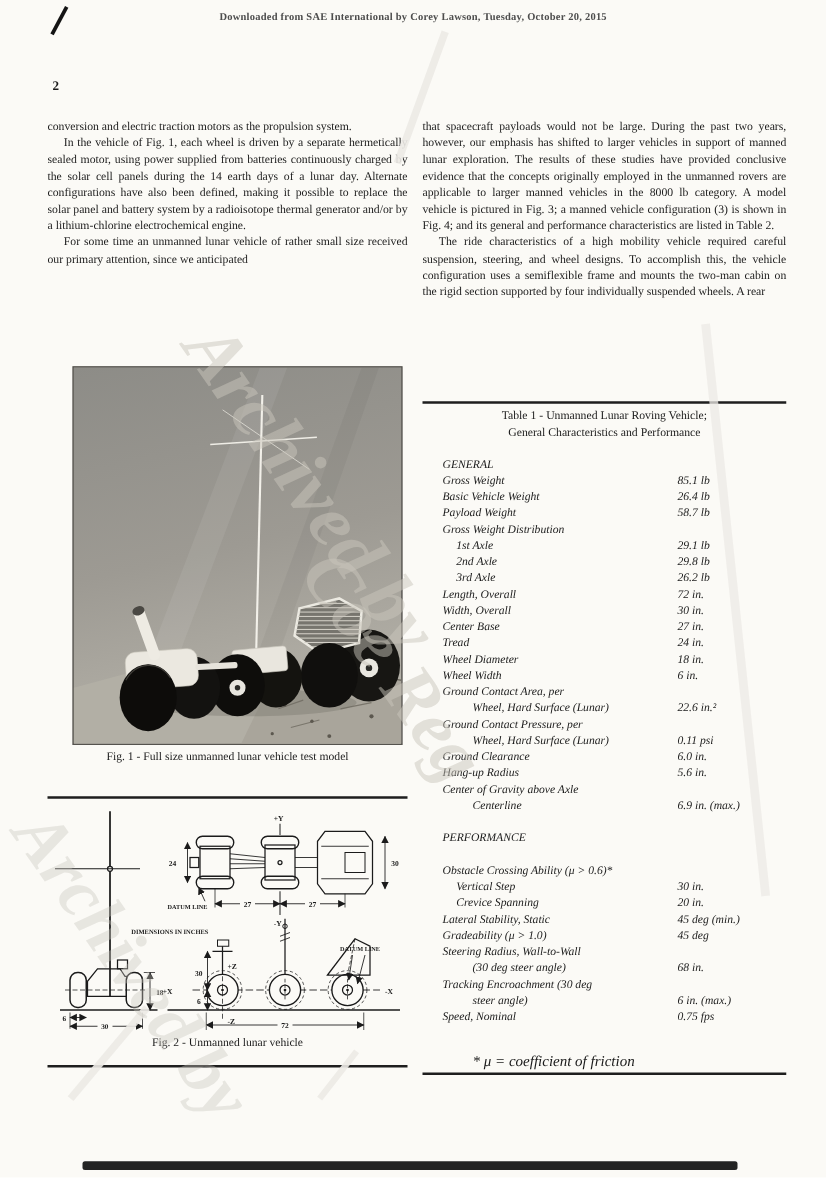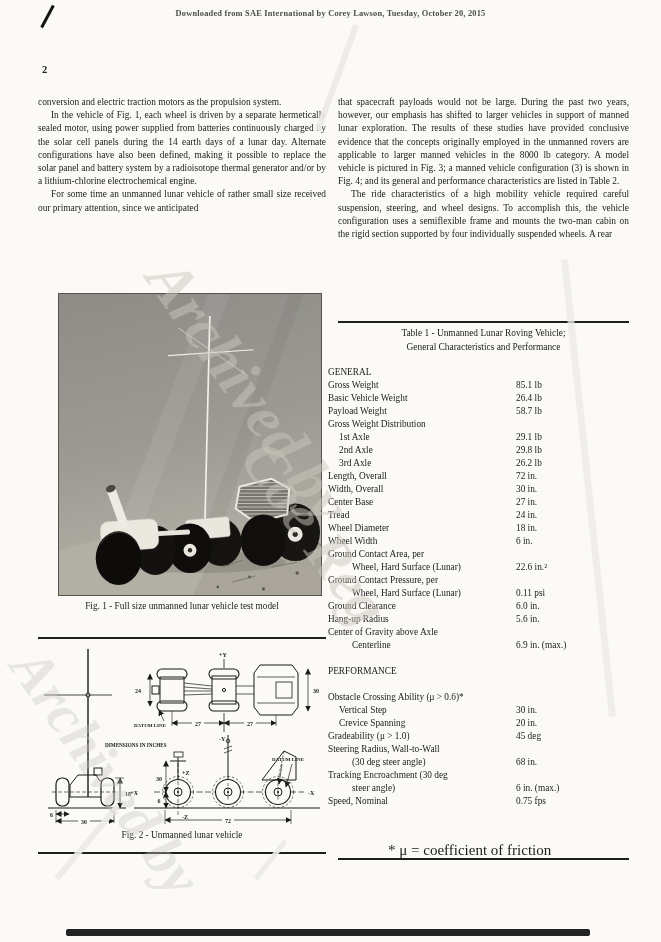--- a/index.html
+++ b/index.html
@@ -19,27 +19,27 @@
   .caption{position:absolute;text-align:center;font-size:9.3px;}
   #cap1{left:38px;top:601px;width:288px;}
   #cap2{left:38px;top:830px;width:288px;}
   .hrule{position:absolute;height:1.5px;background:#1e1e1e;}
   #ruleA{left:38px;top:637px;width:288px;}
   #ruleB{left:38px;top:852px;width:288px;}
   #ruleC{left:338px;top:321px;width:291px;}
   #ruleD{left:338px;top:858px;width:291px;}
   .tbl-title{position:absolute;left:338px;width:291px;text-align:center;font-size:9.4px;}
   #tt1{top:328px;} #tt2{top:342px;}
-  .trows{position:absolute;left:328px;top:367px;width:282px;font-size:9.3px;}
+  .trows{position:absolute;left:354px;top:367px;width:282px;font-size:9.3px;font-style:italic;}
   .trow{position:relative;height:13px;white-space:nowrap;}
   .tlabel{position:absolute;left:0;top:0;}
   .tlabel.ind1{left:11px;}
   .tlabel.ind2{left:24px;}
   .tvalue{position:absolute;left:188px;top:0;}
-  .footnote{position:absolute;left:388px;top:842px;font-size:15px;}
+  .footnote{position:absolute;left:378px;top:842px;font-size:12px;font-style:italic;}
   #bottomBar{position:absolute;left:66px;top:929px;width:524px;height:7px;background:#232323;border-radius:2px;}
   .streak{position:absolute;background:#eceae5;opacity:.9;}
   #s1{left:334px;top:22px;width:6px;height:112px;transform:rotate(20deg);}
   #s2{left:585px;top:258px;width:7px;height:460px;transform:rotate(-6deg);opacity:.75;}
   #s3{left:84px;top:795px;width:6px;height:95px;transform:rotate(40deg);}
   #s4{left:268px;top:836px;width:5px;height:48px;transform:rotate(38deg);}
   .wm{position:absolute;font-style:italic;font-weight:bold;white-space:nowrap;
       transform-origin:0 0;color:rgba(201,198,188,0.5);pointer-events:none;}
   #wm1{left:190px;top:246px;font-size:62px;transform:rotate(55deg);}
   #wm2{left:283px;top:428px;font-size:60px;transform:rotate(55deg);}
@@ -383,20 +383,24 @@
       </div>
       <div class="trow">
         <span class="tlabel ind1">Vertical Step</span>
         <span class="tvalue">30 in.</span>
       </div>
       <div class="trow">
         <span class="tlabel ind1">Crevice Spanning</span>
         <span class="tvalue">20 in.</span>
       </div>
       <div class="trow">
+        <span class="tlabel ind0">Lateral Stability, Static</span>
+        <span class="tvalue">45 deg (min.)</span>
+      </div>
+      <div class="trow">
         <span class="tlabel ind0">Gradeability (μ &gt; 1.0)</span>
         <span class="tvalue">45 deg</span>
       </div>
       <div class="trow">
         <span class="tlabel ind0">Steering Radius, Wall-to-Wall</span>
         <span class="tvalue"></span>
       </div>
       <div class="trow">
         <span class="tlabel ind2">(30 deg steer angle)</span>
         <span class="tvalue">68 in.</span>

